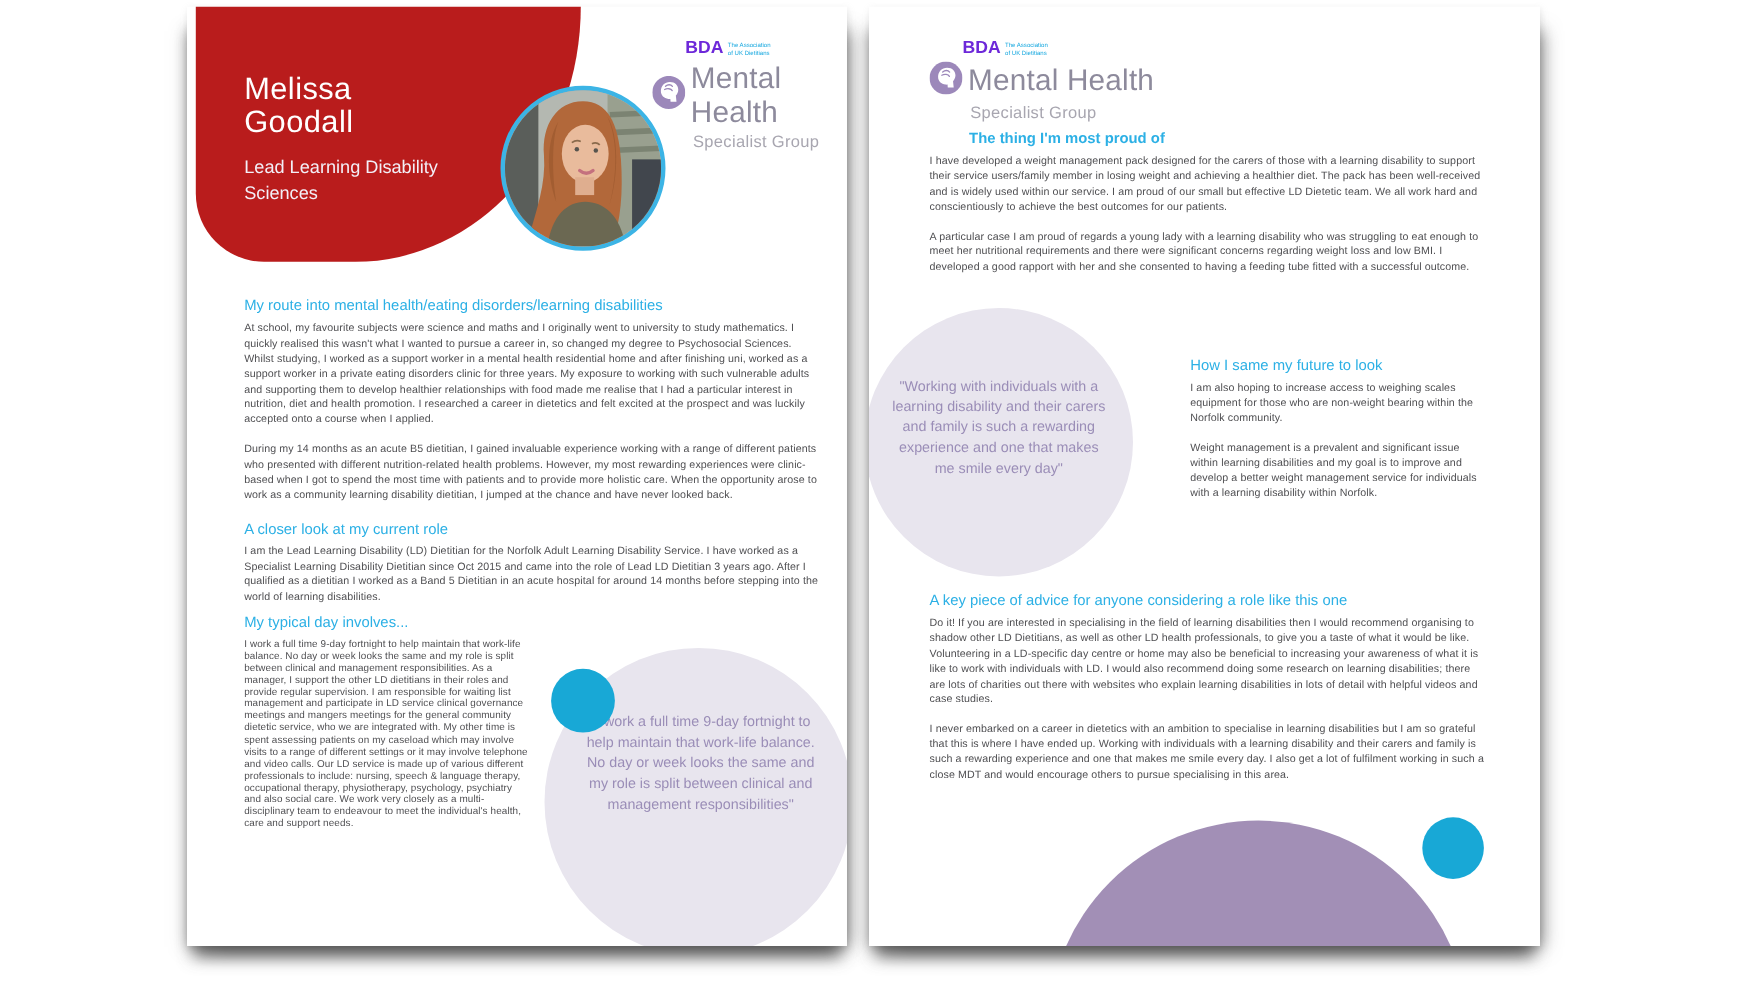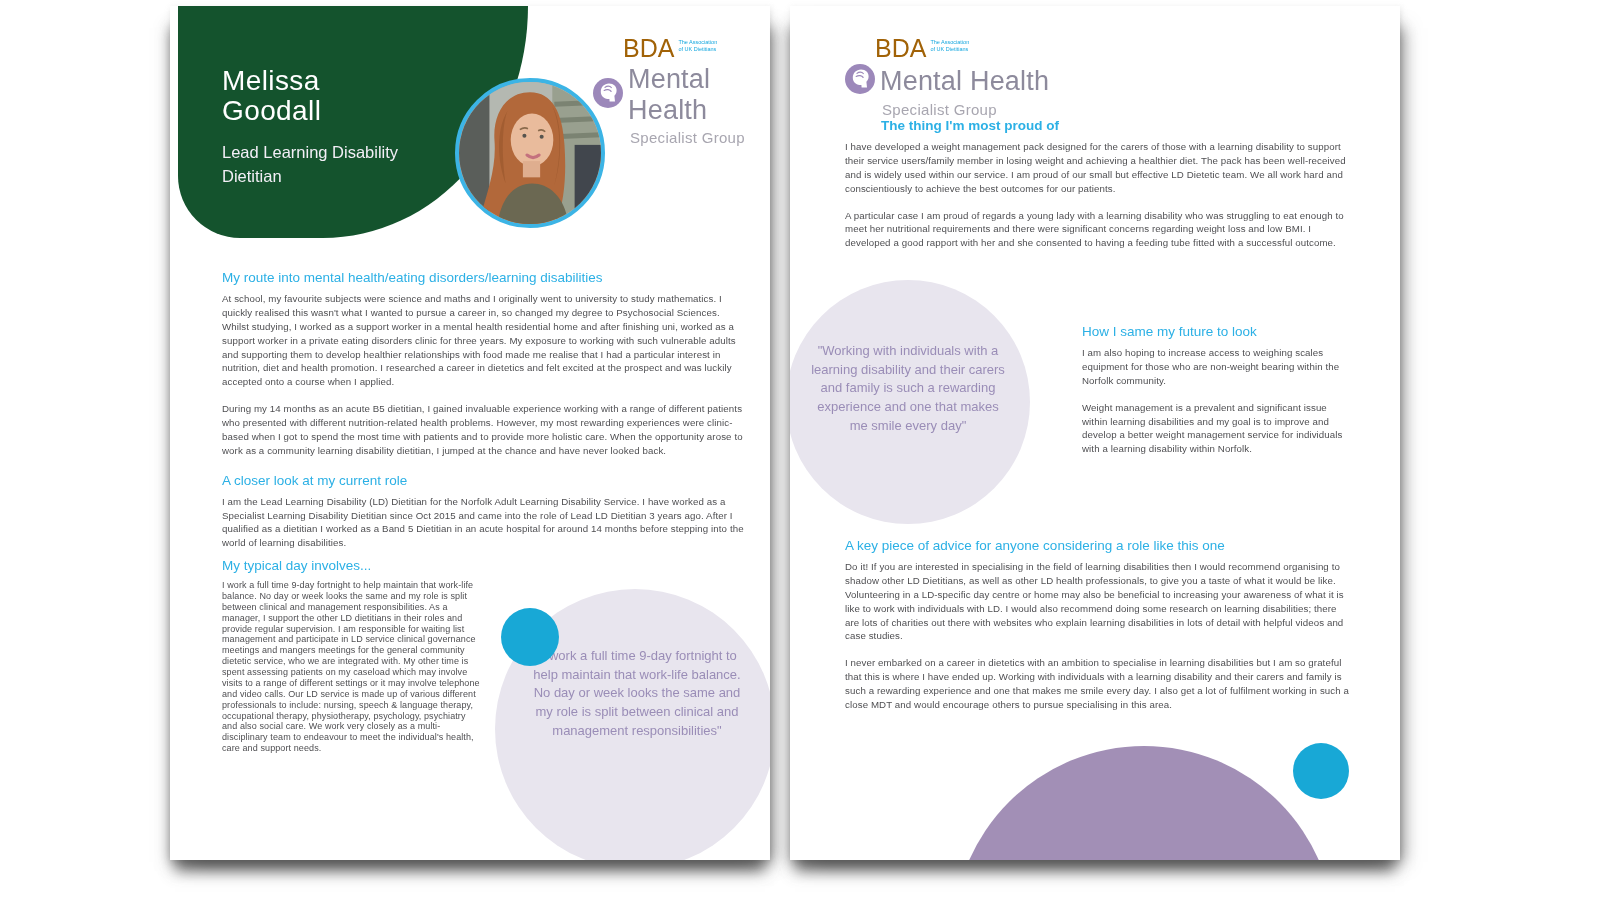--- a/index.html
+++ b/index.html
@@ -8,37 +8,37 @@
 
   .page{position:absolute;top:6px;height:854px;background:#ffffff;overflow:hidden;
         box-shadow:0 16px 14px -5px rgba(70,70,70,.78),
                    14px 12px 16px -10px rgba(80,80,80,.55),
                    -10px 12px 14px -10px rgba(95,95,95,.5),
                    1px 2px 6px rgba(150,150,150,.25);}
   .page1{left:170px;width:600px;}
   .page2{left:790px;width:610px;}
 
   
-  .blob{position:absolute;left:8px;top:0;width:350px;height:232px;background:#14532d;
+  .blob{position:absolute;left:8px;top:0;width:350px;height:232px;background:#b91c1c;
         border-radius:0 0 205px 62px / 0 0 232px 62px;}
   .nameblock{position:absolute;left:44px;top:60px;}
   .name{font-size:28px;color:#ffffff;line-height:1.06;letter-spacing:.4px;}
   .role{margin-top:16px;font-size:16.5px;color:#f3eff7;line-height:1.45;}
 
   
   .photo{position:absolute;left:285px;top:72px;width:142px;height:142px;border-radius:50%;
          border:4px solid #3cb4e5;overflow:hidden;background:#aeb2ac;z-index:3;}
   .photo svg{display:block;}
 
   
   .logo{position:absolute;z-index:2;}
   .logo-p1{left:423px;top:30px;}
   .logo-p2{left:55px;top:30px;}
   .logo-row1{display:flex;margin-left:30px;align-items:flex-start;}
-  .bda{font-size:25px;font-weight:400;color:#a16207;line-height:1;}
+  .bda{font-size:16px;font-weight:700;color:#6d28d9;line-height:1;}
   .assoc{font-size:5.5px;color:#14a7df;line-height:1.25;margin:3px 0 0 4px;}
   .logo-row2{display:flex;align-items:center;margin-top:3px;}
   .mh{font-size:27px;color:#8d8a9c;margin-left:5px;letter-spacing:.2px;}
   .sub{font-size:15px;color:#a8a6b0;margin:3px 0 12px 37px;letter-spacing:.3px;}
 
   
   .sec{font-size:13.5px;color:#2cb0e5;font-weight:400;margin:15px 0 7px;}
   .sec.first{margin-top:0;}
   .sec.bold{font-weight:700;margin-left:36px;}
   .body{font-size:9.7px;color:#4f4f52;line-height:1.43;margin:0 0 13px;letter-spacing:.1px;}
@@ -73,21 +73,21 @@
   <div class="page page1">
 
     <div class="blob">
       <div class="nameblock">
         <div class="name">
           <div>Melissa</div>
           <div>Goodall</div>
         </div>
         <div class="role">
           <div>Lead Learning Disability</div>
-          <div>Dietitian</div>
+          <div>Sciences</div>
         </div>
       </div>
     </div>
 
     <div class="logo logo-p1">
       <div class="logo-row1">
         <span class="bda">BDA</span>
         <span class="assoc">
           <span>The Association</span><br>
           <span>of UK Dietitians</span>

